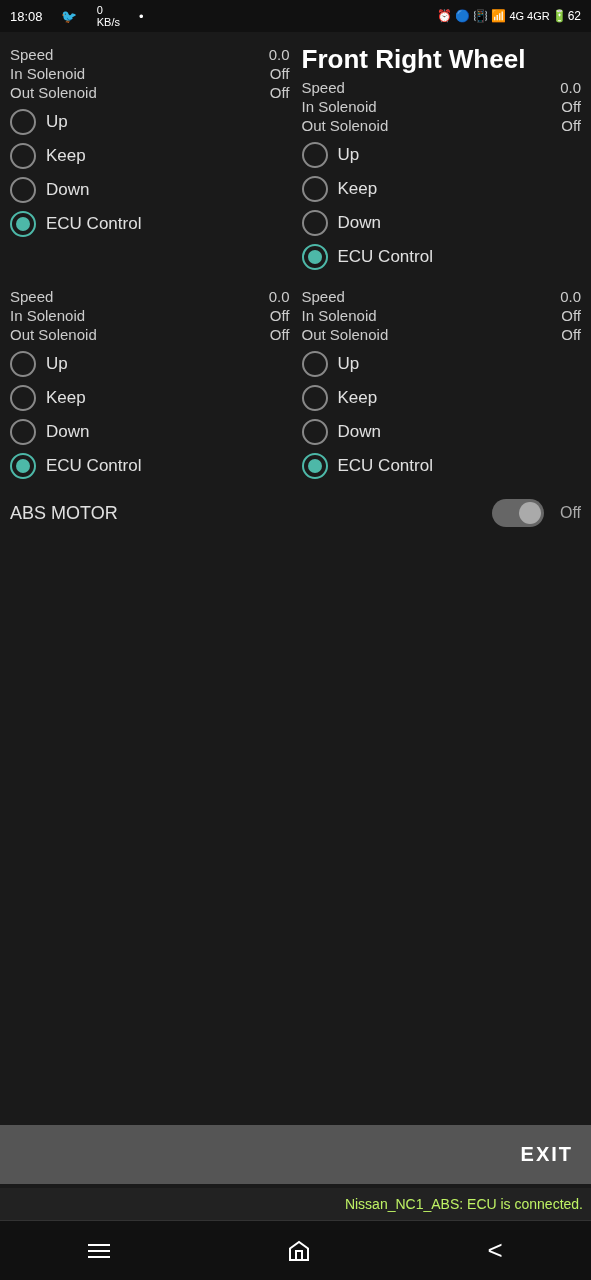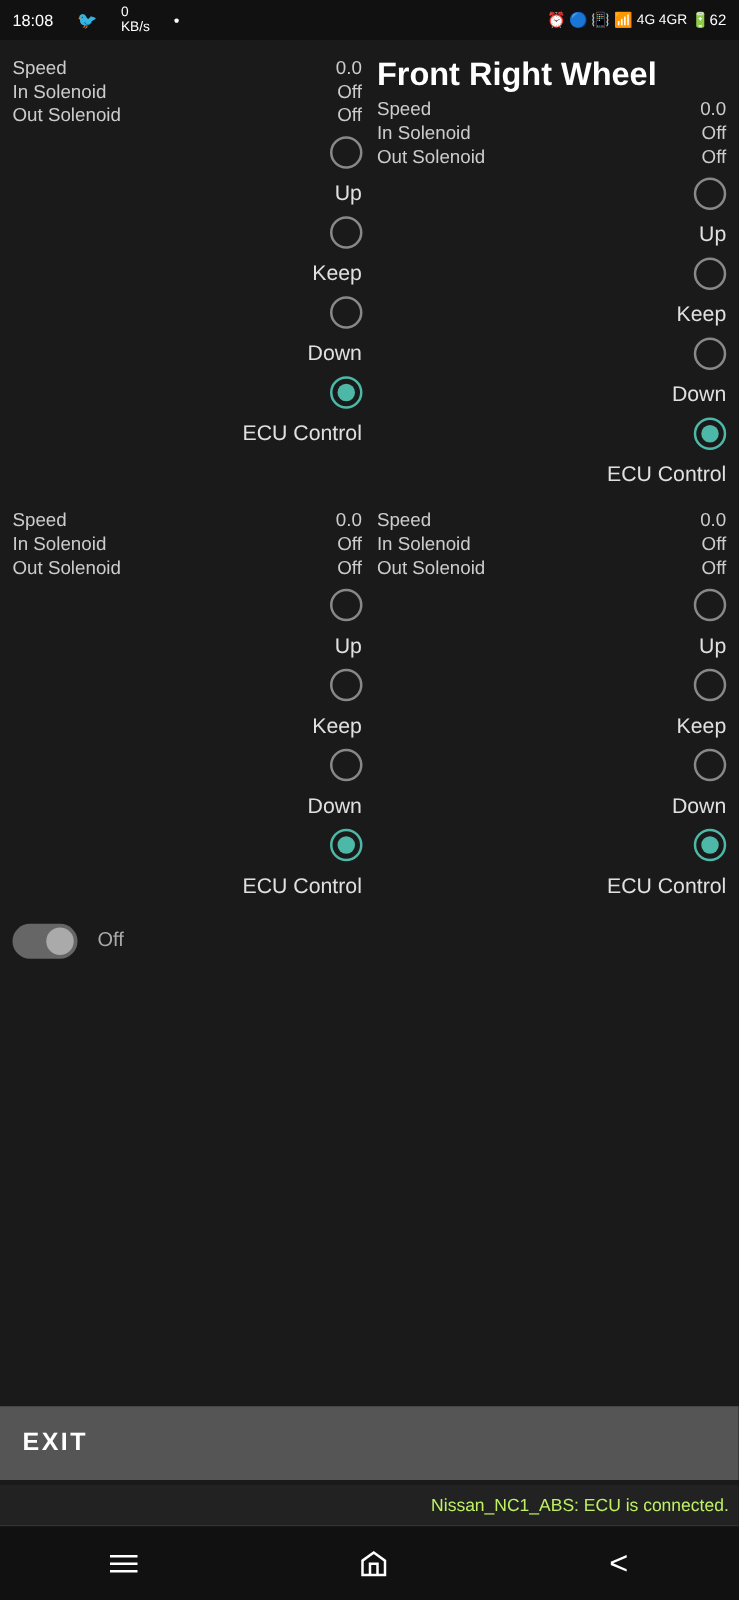--- a/index.html
+++ b/index.html
@@ -62,26 +62,25 @@
     }
     .stat-row .stat-label { color: #ccc; }
     .stat-row .stat-value { color: #ccc; }
 
     .radio-group {
       margin-top: 8px;
     }
 
     .radio-item {
       display: flex;
-      align-items: flex-end;
+      align-items: center;
       gap: 10px;
       margin: 8px 0;
       font-size: 17px;
       color: #e0e0e0;
-      flex-direction: column;
     }
 
     .radio-circle {
       width: 26px;
       height: 26px;
       border-radius: 50%;
       border: 2px solid #888;
       display: flex;
       align-items: center;
       justify-content: center;
@@ -140,21 +139,21 @@
       padding: 8px 0 4px 0;
     }
     .exit-btn {
       display: block;
       width: 100%;
       padding: 18px;
       background: #555;
       color: #fff;
       font-size: 20px;
       font-weight: bold;
-      text-align: left;
+      text-align: right;
       letter-spacing: 2px;
       border: none;
       cursor: pointer;
     }
 
     
     .status-message {
       background: #222;
       color: #bef264;
       font-size: 14px;
@@ -364,20 +363,21 @@
         <div class="radio-item">
           <div class="radio-circle selected"></div>
           <span>ECU Control</span>
         </div>
       </div>
     </div>
 
   </div>
 
   <div class="abs-row">
+    <span class="abs-label">ABS MOTOR</span>
     <div class="toggle-switch">
       <div class="knob"></div>
     </div>
     <span class="abs-value">Off</span>
   </div>
 
   <div class="spacer"></div>
 </div>
 
 <div class="exit-btn-container">

